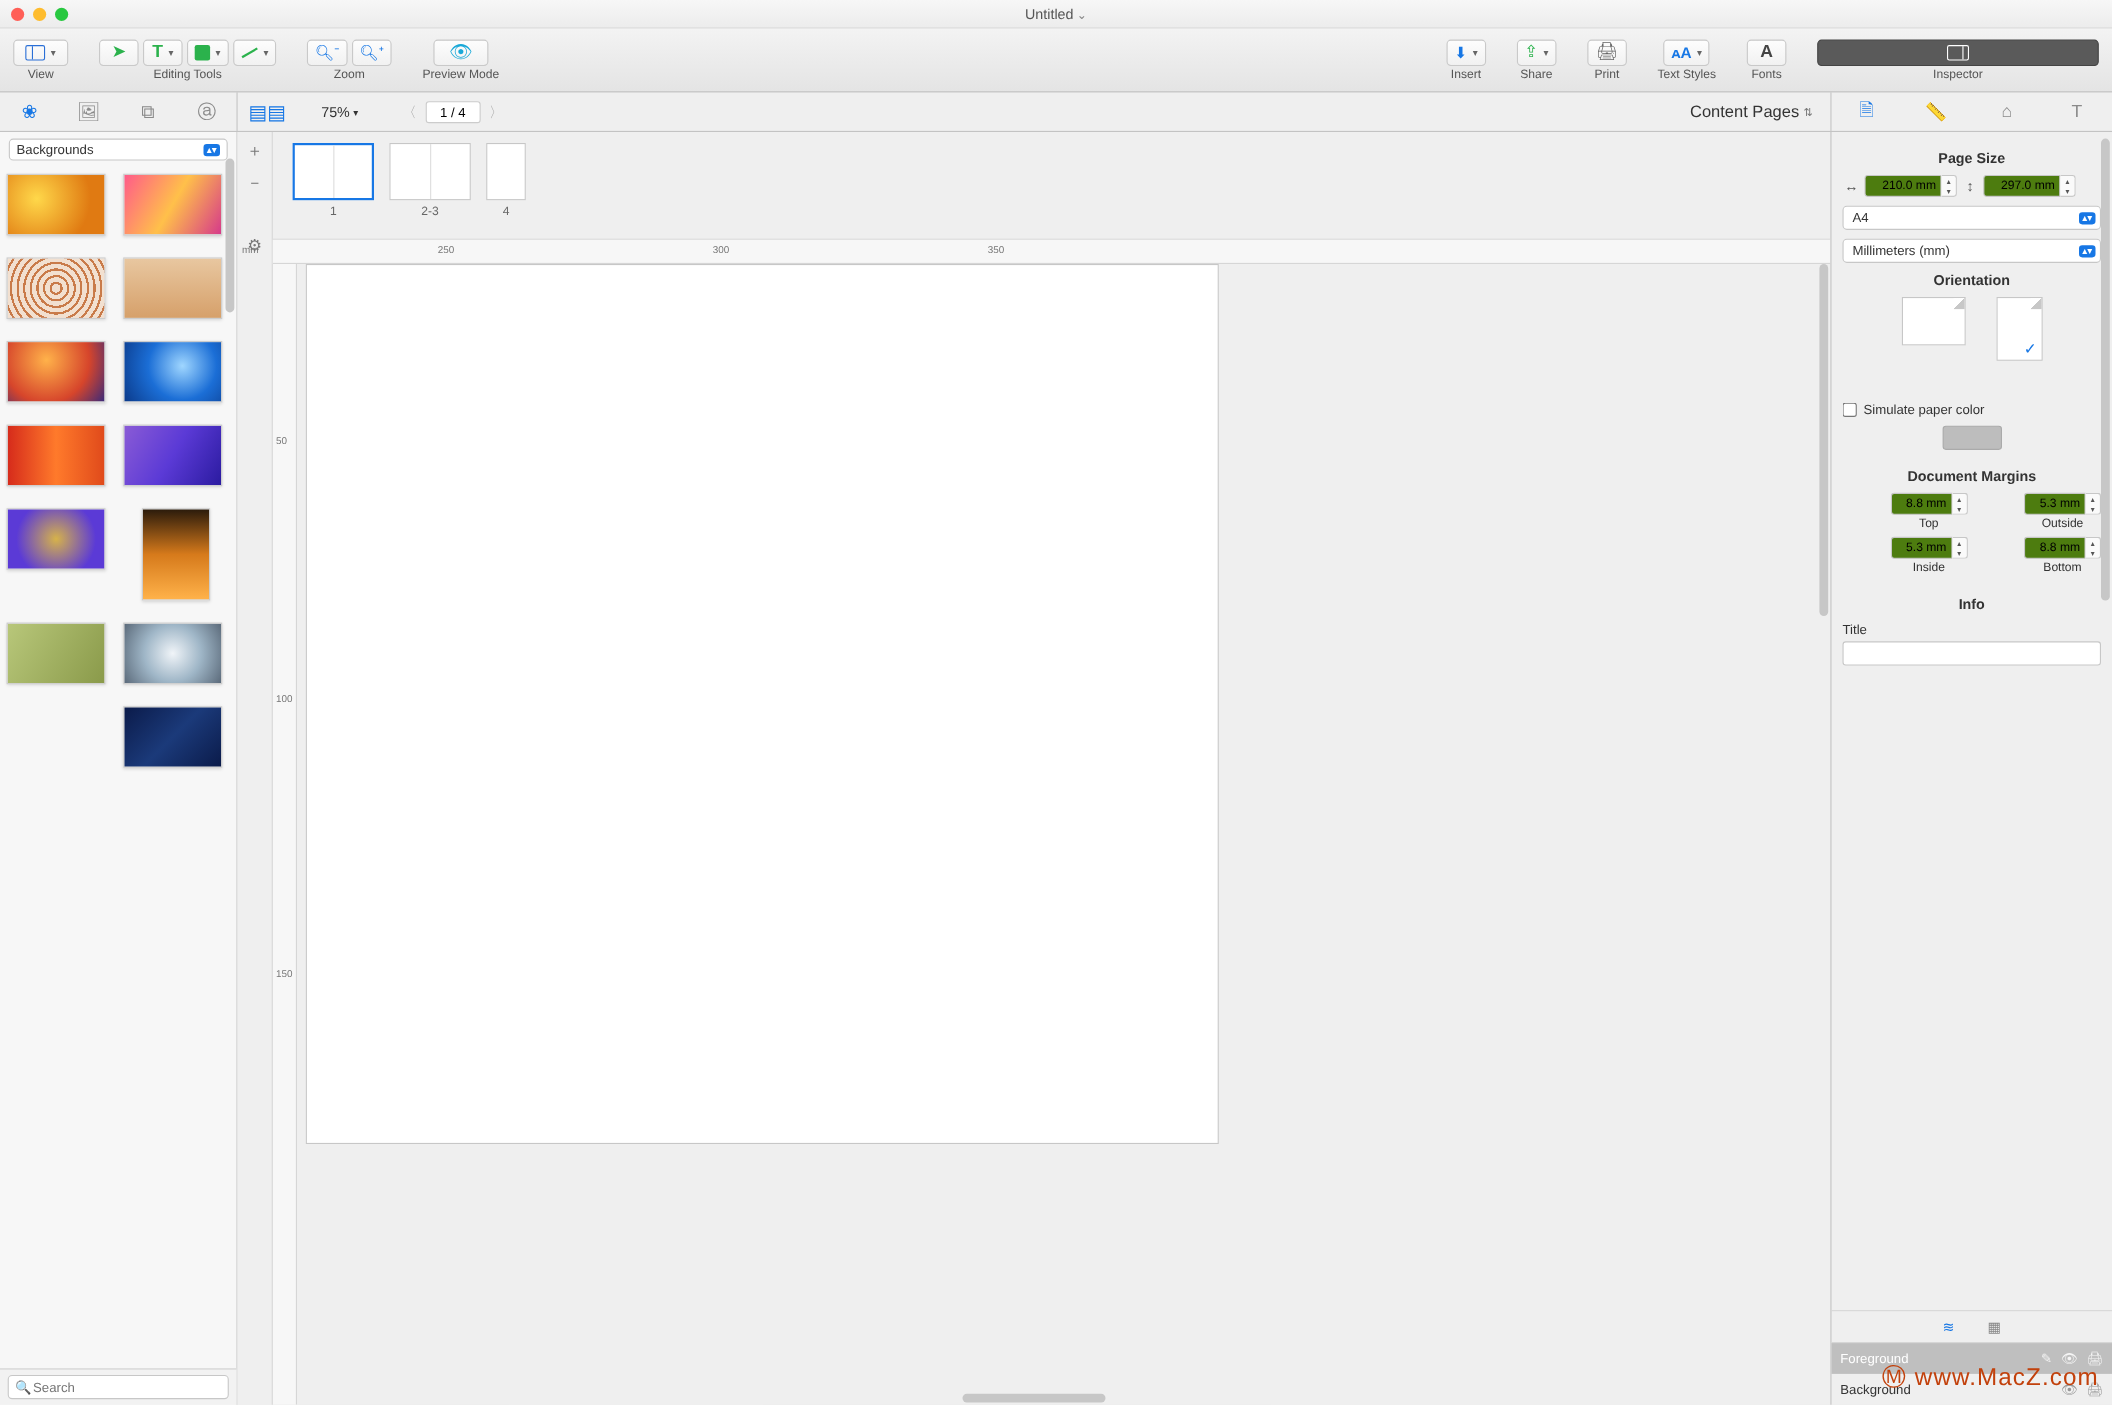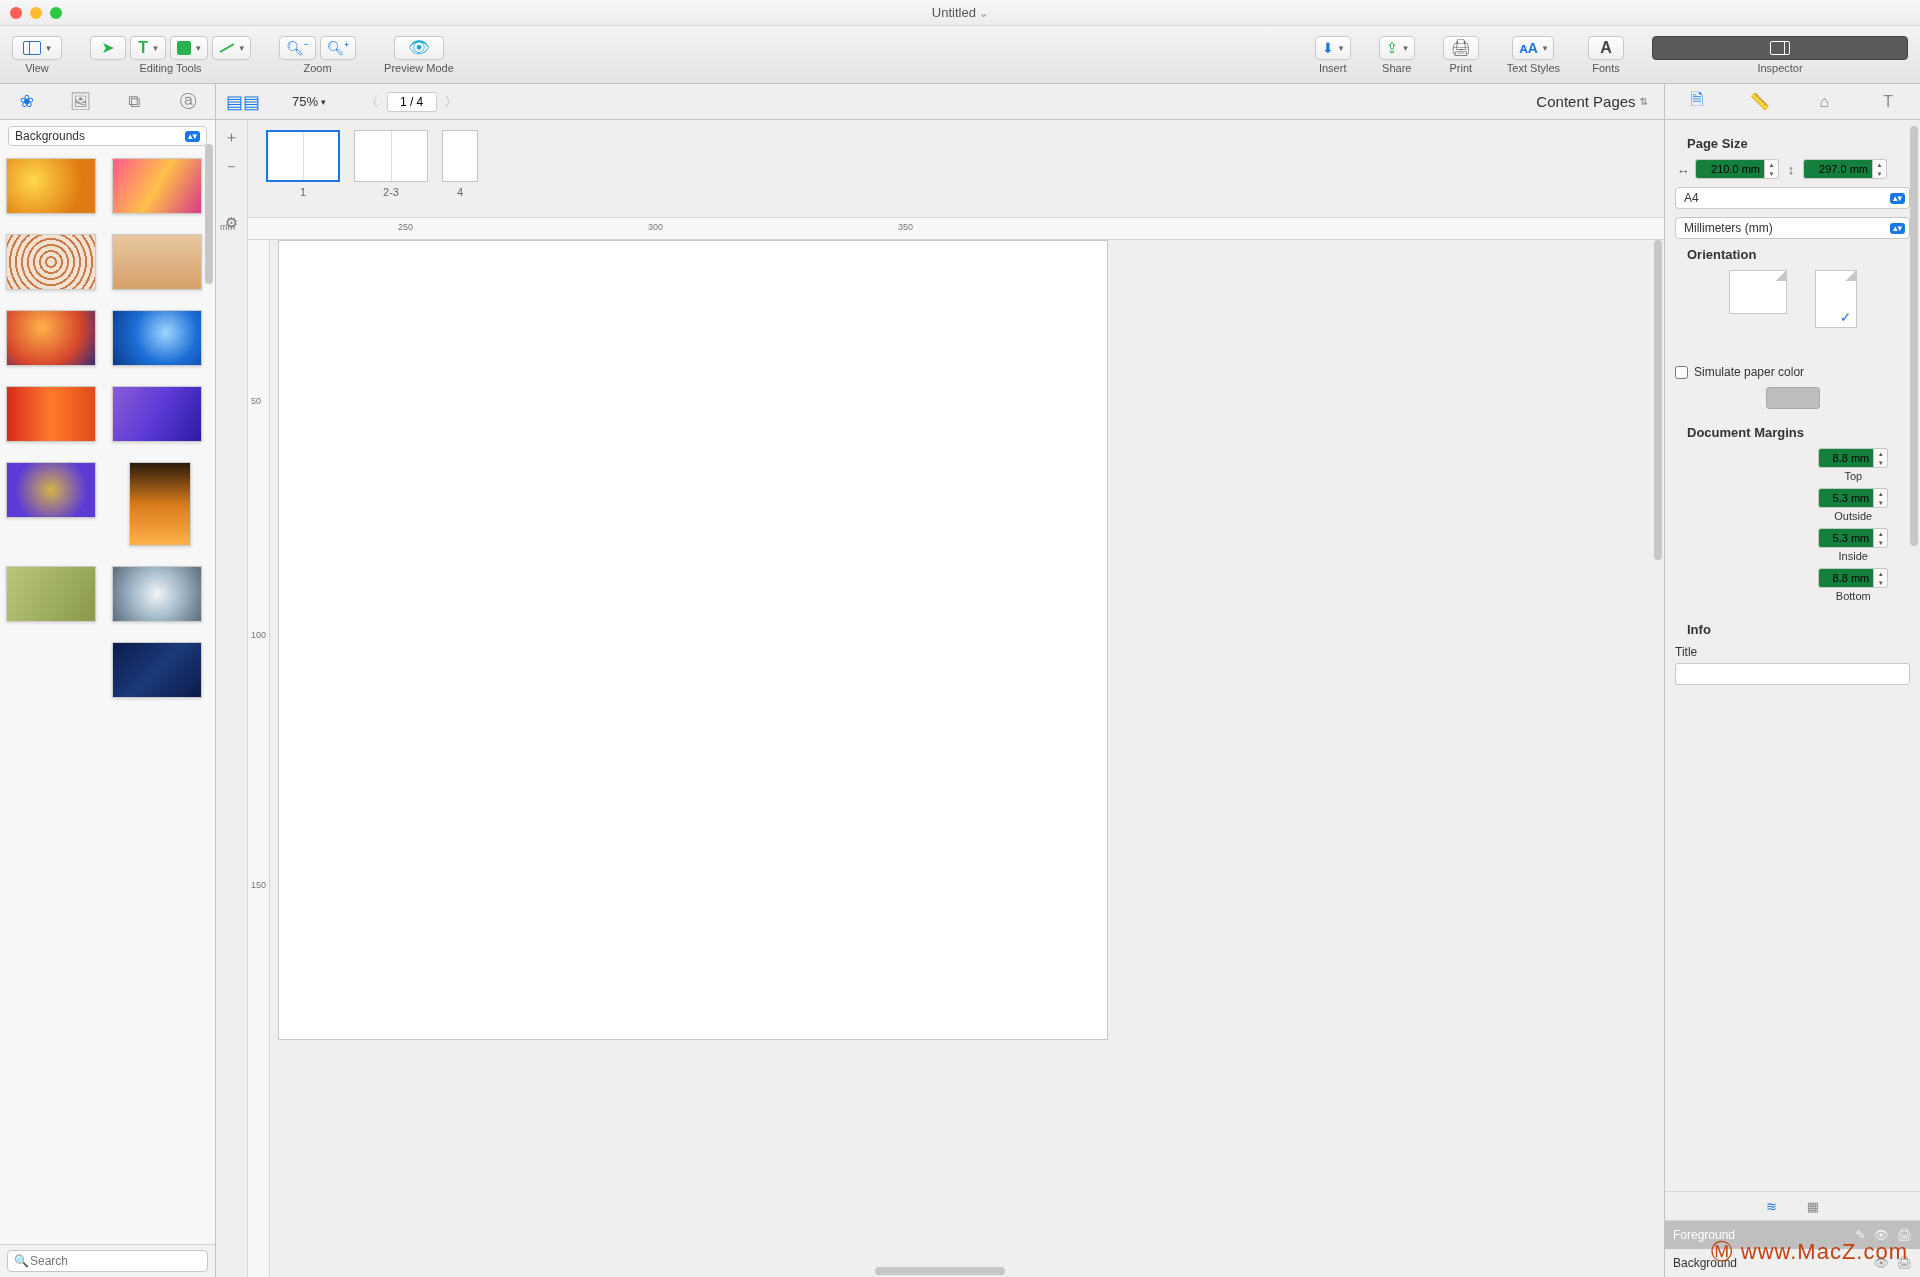--- a/index.html
+++ b/index.html
@@ -104,38 +104,38 @@
 .pagearea{ position:absolute; left:32px; right:0; top:120px; bottom:0; overflow:hidden;}
 .ruler-v{ position:absolute; left:0; top:0; bottom:0; width:22px; background:#f7f7f7; border-right:1px solid #d6d6d6;}
 .ruler-v .vt{ position:absolute; left:3px; font-size:9px; color:#777;}
 .page{ position:absolute; left:30px; top:0; width:830px; height:800px; background:#fff; border:1px solid #c7c7c7;}
 .hscroll{ position:absolute; bottom:2px; left:50%; transform:translateX(-50%); width:130px; height:8px; background:#c7c7c7; border-radius:4px;}
 .vscroll-canvas{ position:absolute; right:2px; top:120px; width:8px; height:320px; background:#c7c7c7; border-radius:4px;}
 
 
 .inspector{ width:256px; background:#efefef; border-left:1px solid #c3c3c3; display:flex; flex-direction:column; position:relative;}
 .insp-body{ flex:1; overflow:auto; padding:10px 10px 0 10px;}
-.insp-h{ font-weight:600; font-size:13px; margin:6px 0 8px 12px;}
+.insp-h{ font-weight:600; font-size:13px; margin:6px 0 8px 0;text-align:center;}
 .ps-row{ display:flex; align-items:center; gap:4px; margin-bottom:8px;}
 .ps-row .lbl-ico{ color:#555; font-size:13px; width:16px; text-align:center;}
 .numbox{ display:flex; align-items:center;}
-.numbox input{ width:70px; height:20px; border:1px solid #c7c7c7; border-radius:3px 0 0 3px; font-size:11px; text-align:right; padding-right:4px; background:#15803d;padding-left:12px;}
+.numbox input{ width:70px; height:20px; border:1px solid #c7c7c7; border-radius:3px 0 0 3px; font-size:11px; text-align:right; padding-right:4px; background:#4d7c0f;padding-left:12px;}
 .stepperv{ width:14px; height:20px; border:1px solid #c7c7c7; border-left:none; border-radius:0 3px 3px 0; display:flex; flex-direction:column; background:#fafafa;}
 .stepperv span{flex:1; font-size:7px; display:flex;align-items:center;justify-content:center;color:#555;}
 .sel-full{ display:flex; align-items:center; justify-content:space-between; background:#fff; border:1px solid #c7c7c7; border-radius:4px; height:22px; padding:0 4px 0 8px; font-size:12px; margin-bottom:8px;}
 .sel-full .blue-step{ background:#1777e5; color:#fff; font-size:9px; padding:1px 3px; border-radius:3px; line-height:1;}
 .orient{ display:flex; gap:28px; justify-content:center; margin:8px 0 14px 0;}
 .orient .o{ width:58px; height:44px; background:#fff; border:1px solid #c7c7c7; position:relative;}
 .orient .o.port{ width:42px; height:58px;}
 .orient .o .fold{position:absolute;right:0;top:0;width:10px;height:10px;background:linear-gradient(135deg,#fff 48%,#c7c7c7 50%);}
 .orient .o .chk{position:absolute;right:4px;bottom:2px;color:#1777e5;font-size:14px;}
 .chk-row{ display:flex; align-items:flex-end; gap:6px; font-size:12px; margin-bottom:8px;margin-top:37px;}
 .chk-row input{margin:0;}
 .swatch{ width:54px;height:22px;background:#bdbdbd;border:1px solid #aaa;border-radius:3px;margin:0 auto 16px auto;}
-.margins{ display:grid; grid-template-columns:1fr 1fr; gap:6px 8px; justify-items:center; font-size:11px; color:#333;}
+.margins{ display:grid; grid-template-columns:1fr 1fr 1fr 1fr; gap:6px 8px; justify-items:center; font-size:11px; color:#333;}
 .margins .cell{display:flex;flex-direction:column;align-items:center;gap:2px;}
 .margins .numbox input{width:56px;}
 .title-input{ width:100%; height:22px; border:1px solid #c7c7c7; border-radius:3px; background:#fff; margin-top:4px;}
 .layer-tabs{ height:30px; border-top:1px solid #d6d6d6; border-bottom:1px solid #d6d6d6; display:flex; align-items:center; justify-content:center; gap:30px; color:#888;}
 .layer-tabs .lt.active{color:#1777e5;}
 .layer-list .row{ height:28px; display:flex; align-items:center; padding:0 8px; font-size:12px; gap:2px;}
 .layer-list .row.sel{ background:#bfbfbf; color:#fff;}
 .layer-list .row .ricons{margin-left:auto; display:flex; gap:8px; color:inherit; opacity:.85;}
 .insp-scroll{ position:absolute; right:2px; top:6px; width:8px; height:420px; background:#c7c7c7; border-radius:4px;}
 .watermark{ position:absolute; right:12px; bottom:10px; font-size:22px; color:#c2410c; letter-spacing:1px; pointer-events:none;}

